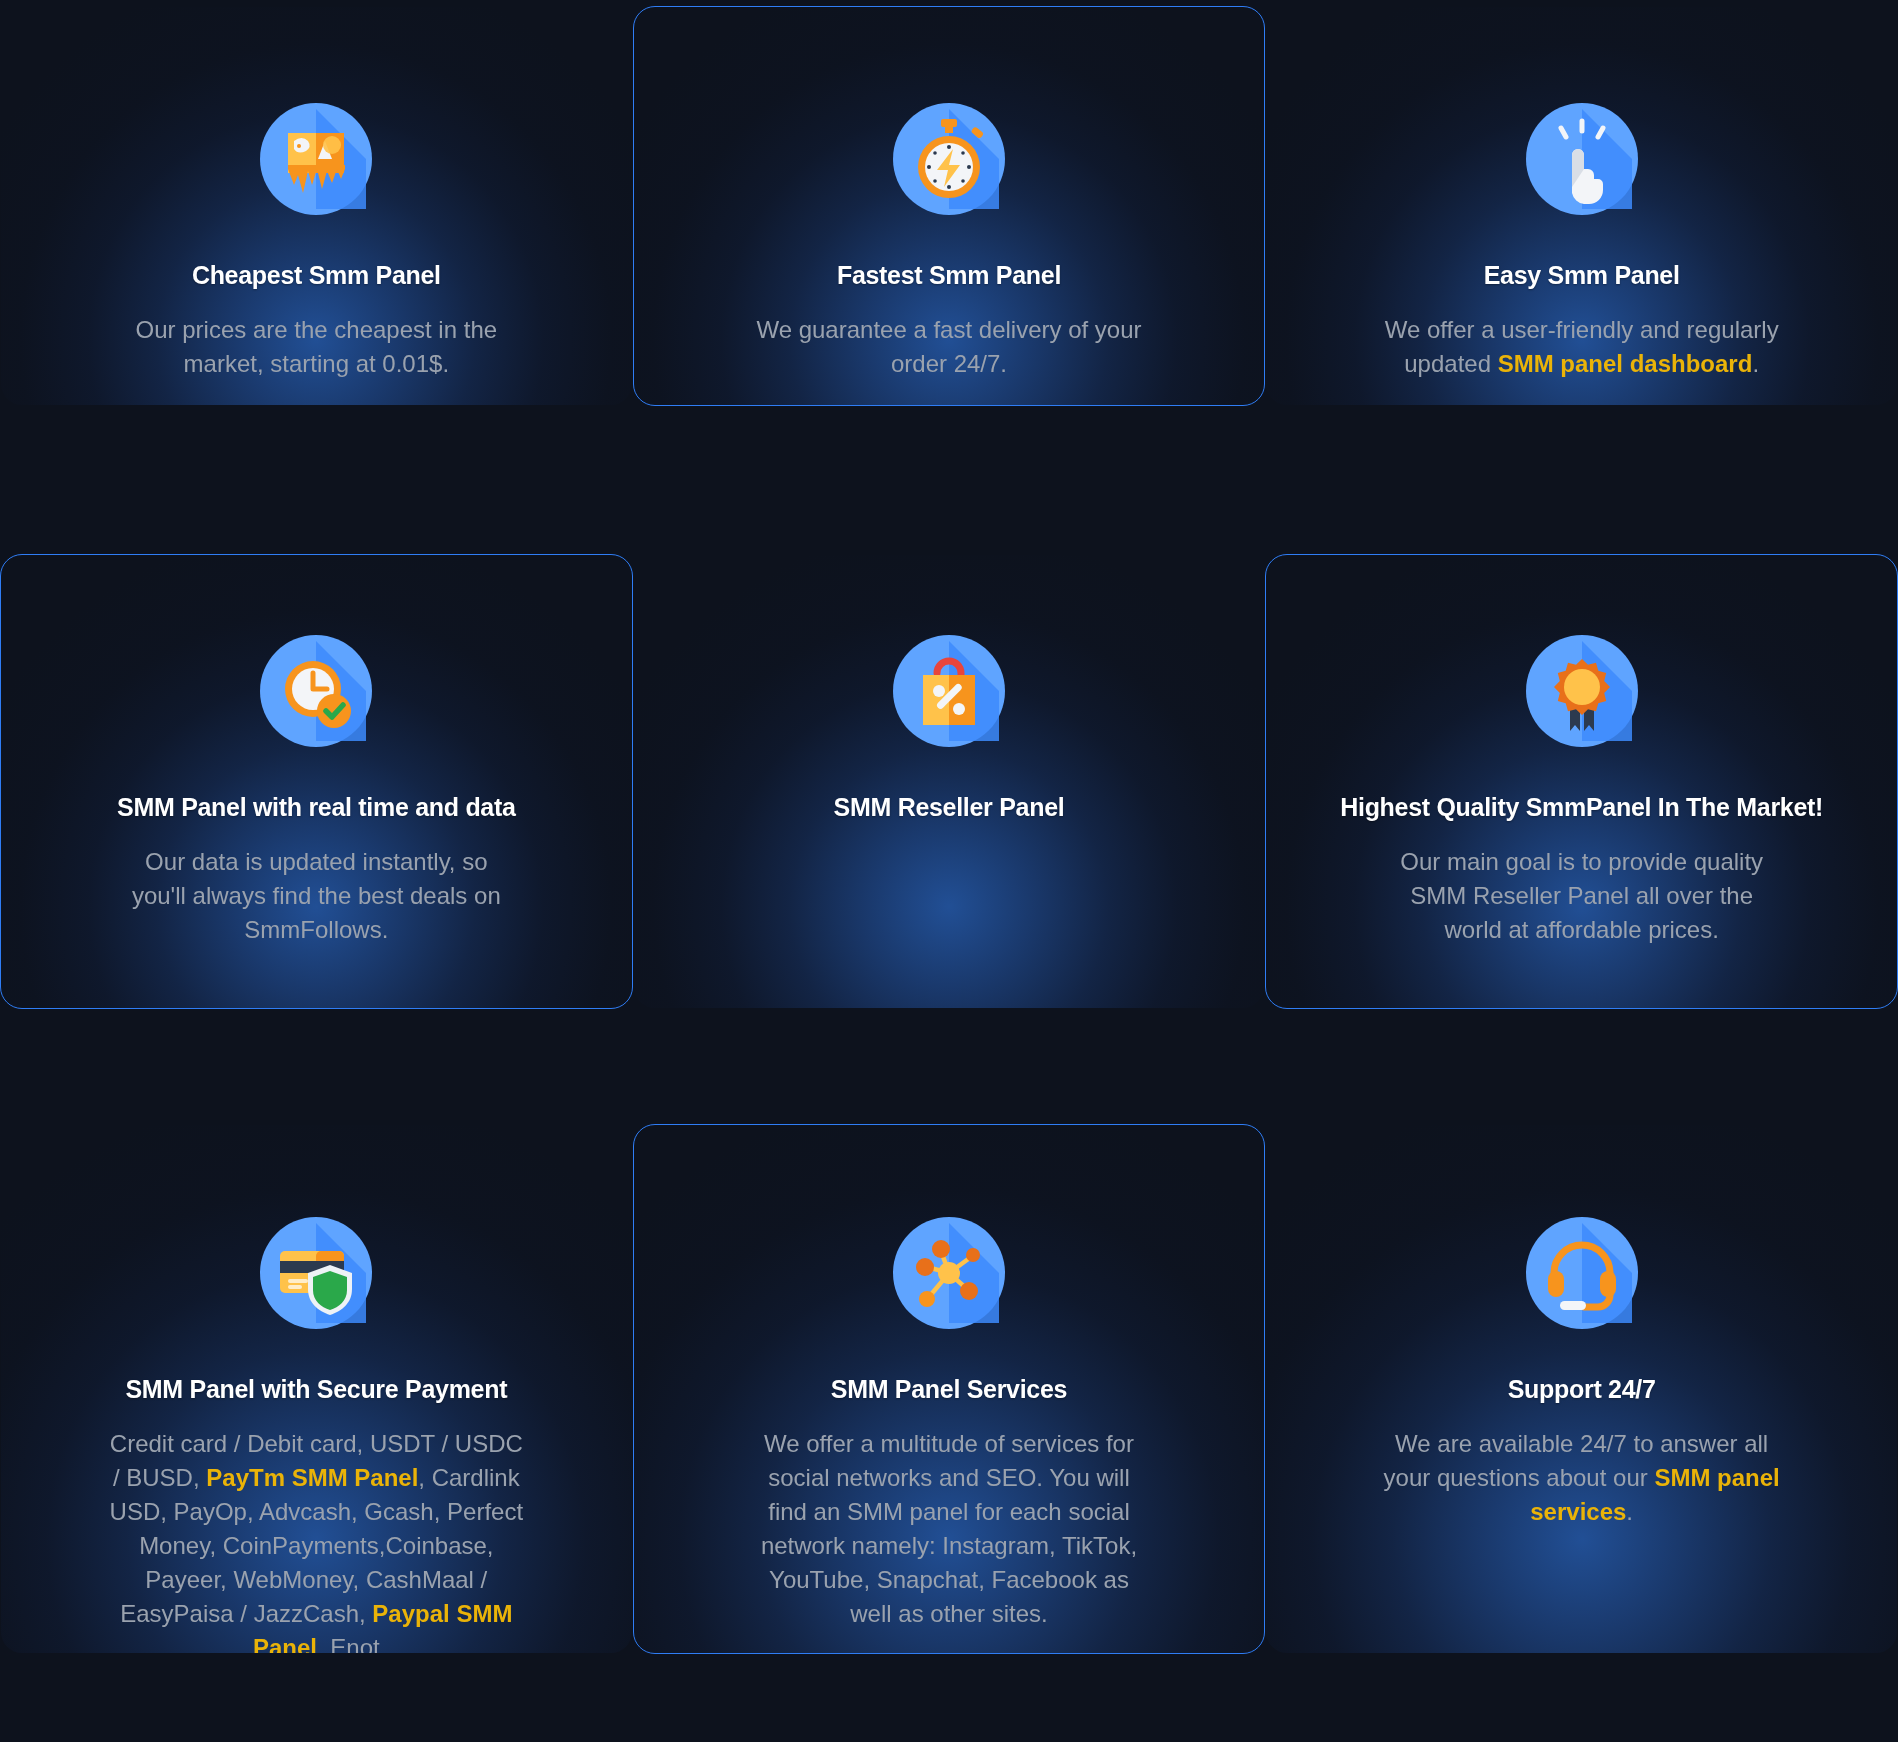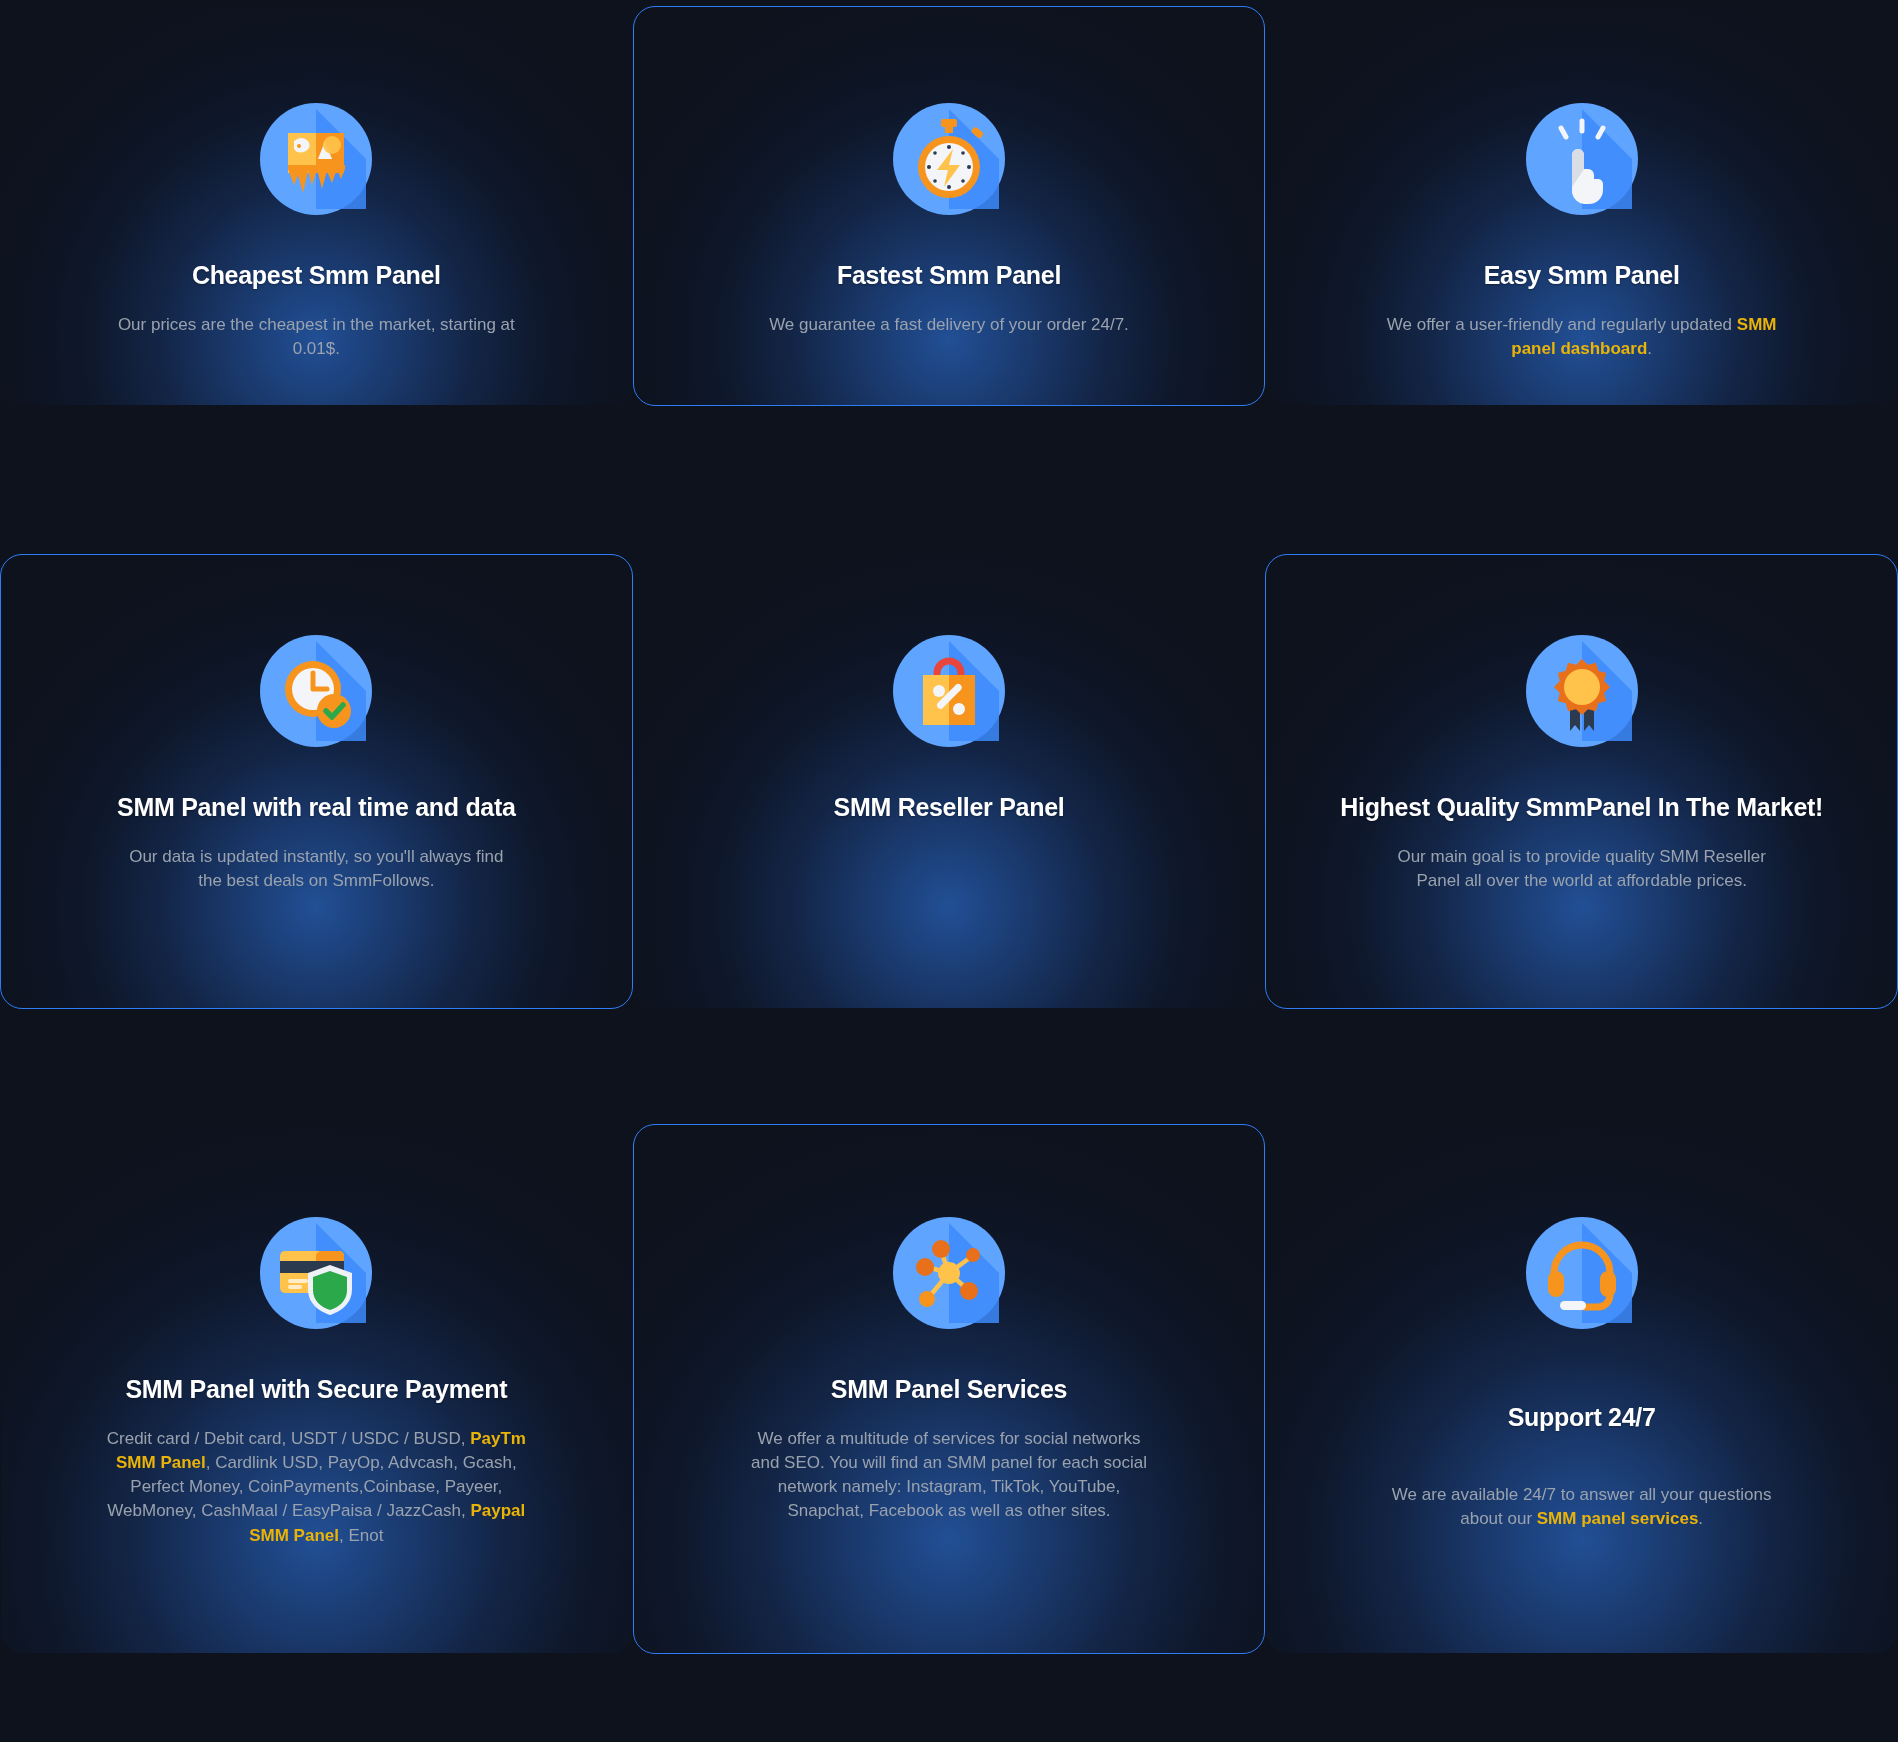--- a/index.html
+++ b/index.html
@@ -82,21 +82,21 @@
     font-size: 25px;
     font-weight: 700;
     letter-spacing: -0.3px;
     text-align: center;
     line-height: 1.32;
     margin-top: 44px;
     text-shadow: 0 1px 2px rgba(0,0,0,0.35);
   }
   .card-desc {
     color: #9aa2ae;
-    font-size: 17px;
+    font-size: 24px;
     line-height: 1.42;
     text-align: center;
     margin-top: 21px;
     max-width: 400px;
   }
   .card-desc b { color: #eab308; font-weight: 700; }
   .card-desc.payments { max-width: 420px; }
 
   
   .cell { position: relative; display: flex; align-items: flex-start; justify-content: center; }
@@ -280,21 +280,21 @@
             </svg>
           </div>
           <div class="card-title">SMM Panel Services</div>
           <div class="card-desc"><span>We offer a multitude of services for social networks and SEO. You will find an SMM panel for each social network namely: Instagram, TikTok, YouTube, Snapchat, Facebook as well as other sites.</span></div>
         </div>
       </div>
     </div>
     <div class="cell">
       <div class="card" style="height: 530px; margin-top: 10px;">
         <div class="glow wide"></div>
-        <div class="card-inner" style="padding-top: 92px; gap: 28px;">
+        <div class="card-inner" style="padding-top: 92px;">
           <div class="icon-wrap">
             <svg width="112" height="112" viewBox="0 0 112 112" xmlns="http://www.w3.org/2000/svg">
               <circle cx="56" cy="56" r="56" fill="#5fa4ff"></circle>
               <path d="M56 6 L106 56 L106 106 L56 106 Z" fill="#3d8bfd" opacity=".85"></path>
               <path d="M28 66 V56 a28 28 0 0 1 56 0 v22 a12 12 0 0 1-12 12 H58" stroke="#f7941d" stroke-width="7" fill="none" stroke-linecap="round"></path>
               <rect x="22" y="54" width="16" height="26" rx="8" fill="#f7941d"></rect>
               <rect x="74" y="54" width="16" height="26" rx="8" fill="#f7941d"></rect>
               <rect x="34" y="84" width="26" height="9" rx="4.5" fill="#f3f5f8"></rect>
             </svg>
           </div>

